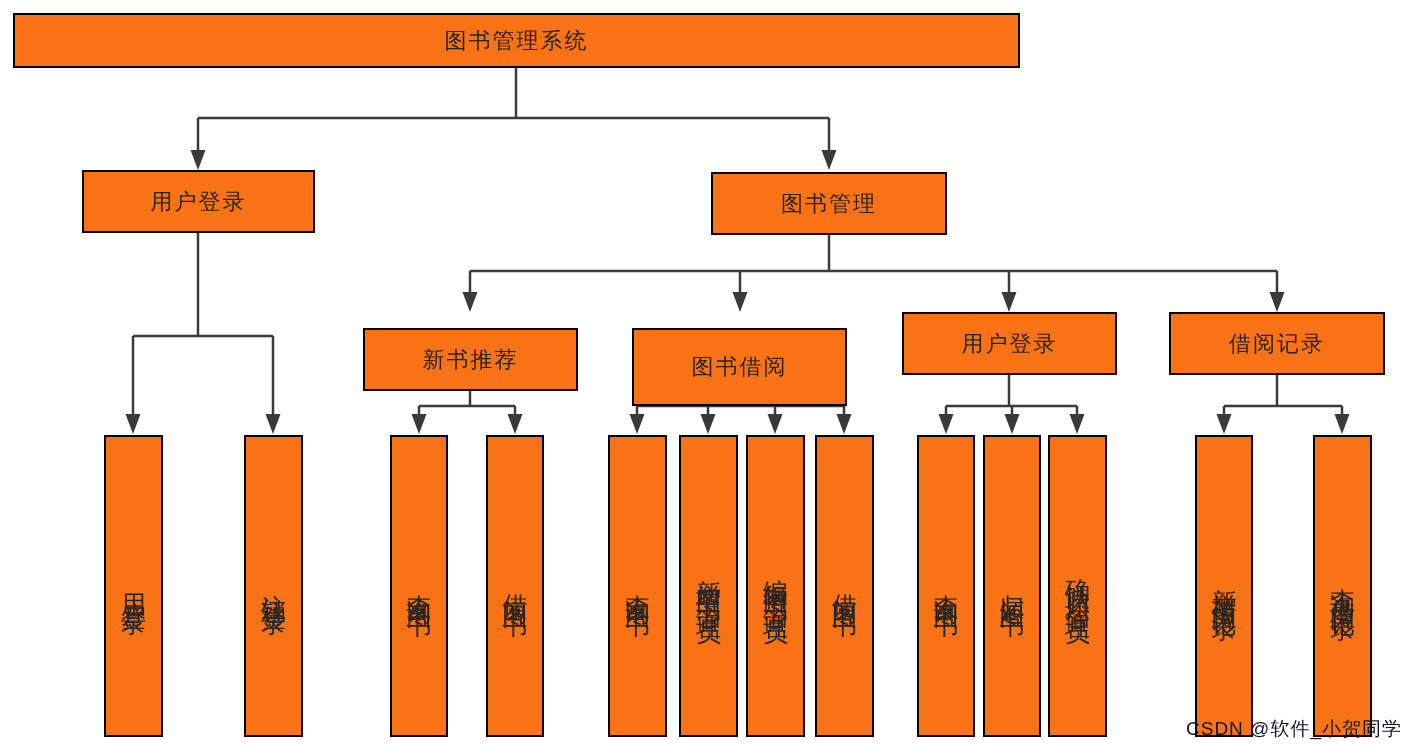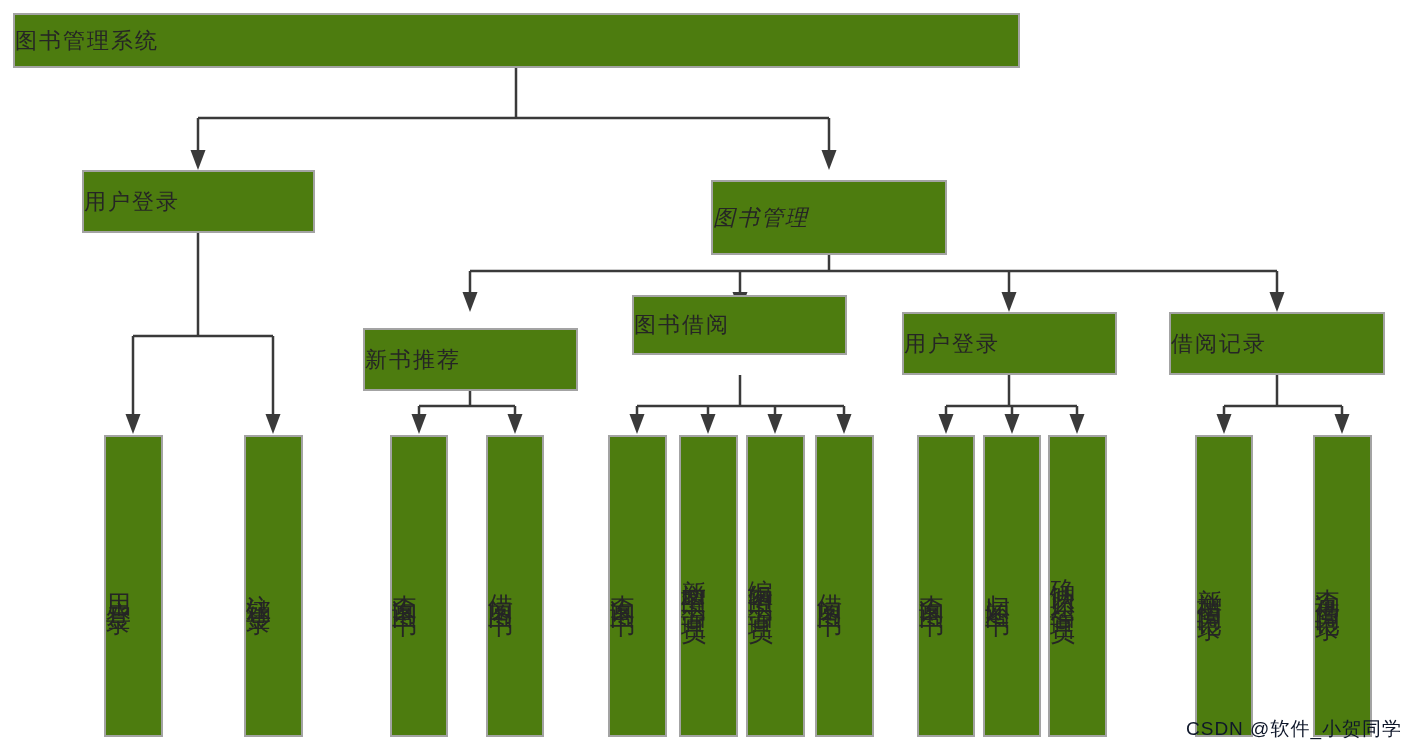--- a/index.html
+++ b/index.html
@@ -19,24 +19,25 @@
     position: absolute;
     left: 0;
     top: 0;
     width: 1405px;
     height: 747px;
     pointer-events: none;
   }
   .box {
     position: absolute;
     box-sizing: border-box;
-    background: #4d7c0f;
-    border: 2px solid #a3a3a3;
+    background: #f97316;
+    border: 2px solid #000000;
     display: flex;
     align-items: center;
+    justify-content: center;
     color: #252525;
   }
   .box.h span {
     font-size: 22px;
     letter-spacing: 2px;
     white-space: nowrap;
     line-height: 1;
   }
   .box.v span {
     writing-mode: vertical-rl;
@@ -145,28 +146,28 @@
     </g>
   </svg>
 
   <div class="box h" style="left:13px; top:13px; width:1007px; height:55px;">
     <span>图书管理系统</span>
   </div>
 
   <div class="box h" style="left:82px; top:170px; width:233px; height:63px;">
     <span>用户登录</span>
   </div>
-  <div class="box h" style="left:711px; top:180px; width:236px; height:75px;font-style:italic;">
+  <div class="box h" style="left:711px; top:172px; width:236px; height:63px;">
     <span>图书管理</span>
   </div>
 
   <div class="box h" style="left:363px; top:312px; width:215px; height:63px;margin-top:16px;">
     <span>新书推荐</span>
   </div>
-  <div class="box h" style="left:632px; top:295px; width:215px; height:60px;">
+  <div class="box h" style="left:632px; top:328px; width:215px; height:78px;">
     <span>图书借阅</span>
   </div>
   <div class="box h" style="left:902px; top:312px; width:215px; height:63px;">
     <span>用户登录</span>
   </div>
   <div class="box h" style="left:1169px; top:312px; width:216px; height:63px;">
     <span>借阅记录</span>
   </div>
 
   <div class="box v" style="left:104px; top:435px; width:59px; height:302px;">

